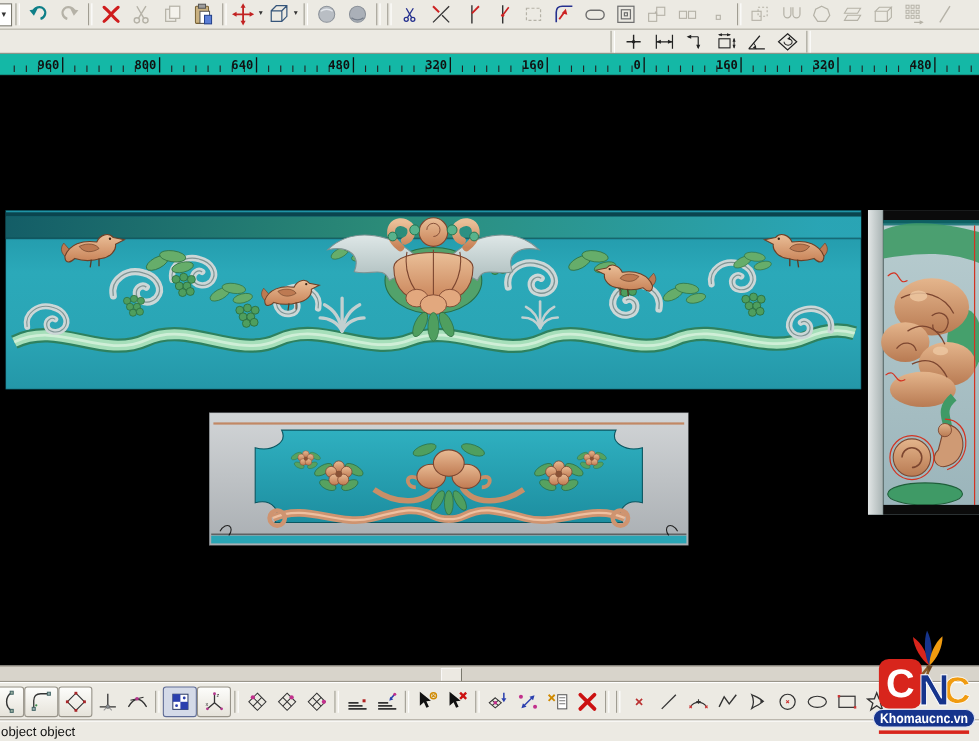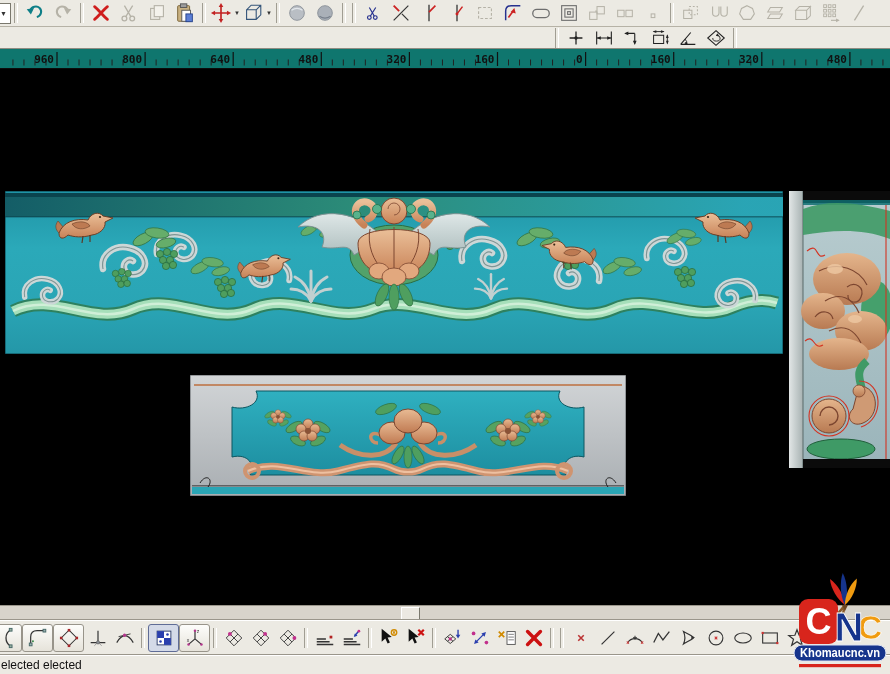--- a/index.html
+++ b/index.html
@@ -2,21 +2,21 @@
 <html><head>
 <meta charset="utf-8">
 <style>
   html,body{margin:0;padding:0;background:#444;}
   #app{position:relative;width:890px;height:674px;background:#000;overflow:hidden;
        font-family:"Liberation Sans",sans-serif;}
   .bar{position:absolute;left:0;right:0;background:#eceae3;display:flex;align-items:center;
        flex-wrap:nowrap;overflow:hidden;}
   #row1{top:0;height:26px;border-bottom:1px solid #b6b2a6;}
   #row2{top:27px;height:21px;border-bottom:1px solid #8f8c81;padding-left:552px;}
-  #ruler{position:absolute;top:49px;left:0;right:0;height:19px;background:#0f766e;border-bottom:1px solid #0c0c0c;}
+  #ruler{position:absolute;top:49px;left:0;right:0;height:19px;background:#14b8a6;border-bottom:1px solid #0c0c0c;}
   #ruler svg text{font:bold 11px "DejaVu Sans Mono",monospace;fill:#111;}
   #canvas{position:absolute;top:69px;left:0;right:0;height:536px;background:#000;}
   #canvas svg{position:absolute;display:block;}
   #hscroll{position:absolute;top:605px;left:0;right:0;height:15px;background:#d8d4cb;border-top:1px solid #9a968b;}
   #hthumb{position:absolute;top:1px;height:12px;background:#ece9e2;border:1px solid;
           border-color:#fff #7a786d #7a786d #fff;border-radius:1px;}
   #row3{top:620px;height:34px;border-top:1px solid #fff;box-shadow:0 -1px 0 #9a968b;}
   #status{position:absolute;top:655px;left:0;right:0;height:19px;background:#eceae3;
           border-top:1px solid #fff;box-shadow:0 -1px 0 #9a968b;font-size:12px;color:#111;
           line-height:18px;padding-left:1px;border-bottom:1px solid #555;}
@@ -825,21 +825,21 @@
         </svg>
       </div>
       <div class="tb-b">
         <svg width="22" height="22" viewBox="0 0 24 24" fill="none">
           <path d="M12 3 L14.3 9 L21 9.3 L15.8 13.4 L17.8 20 L12 16 L6.2 20 L8.2 13.4 L3 9.3 L9.7 9 Z" stroke="#333" stroke-width="1.3"></path>
         </svg>
       </div>
     </div>
 
   <div id="status">
-    <span>elected elected</span>
+    <span>object object</span>
   </div>
 
   <div id="logo">
     <svg width="96" height="98" viewBox="0 0 96 98">
       <g transform="translate(52,34)">
         <path d="M0,0 C-4,-8 -4,-22 0,-30 C4,-22 4,-8 0,0 Z" fill="#d8251c" transform="rotate(-30)"></path>
         <path d="M0,0 C-4,-8 -4,-23 0,-32 C4,-23 4,-8 0,0 Z" fill="#16348c" transform="rotate(-4)"></path>
         <path d="M0,0 C-4,-8 -4,-21 0,-29 C4,-21 4,-8 0,0 Z" fill="#f09b10" transform="rotate(24)"></path>
         <path d="M0,0 L-9,11 M0,0 L-3,13" stroke="#8a5a28" stroke-width="2.4"></path>
         <path d="M-3,0 L3,0 L0,6 Z" fill="#6b4420"></path>

